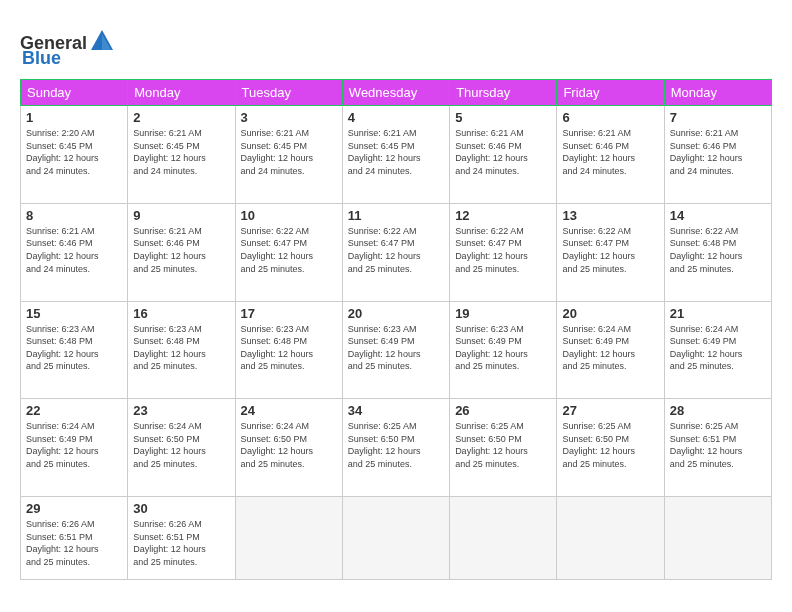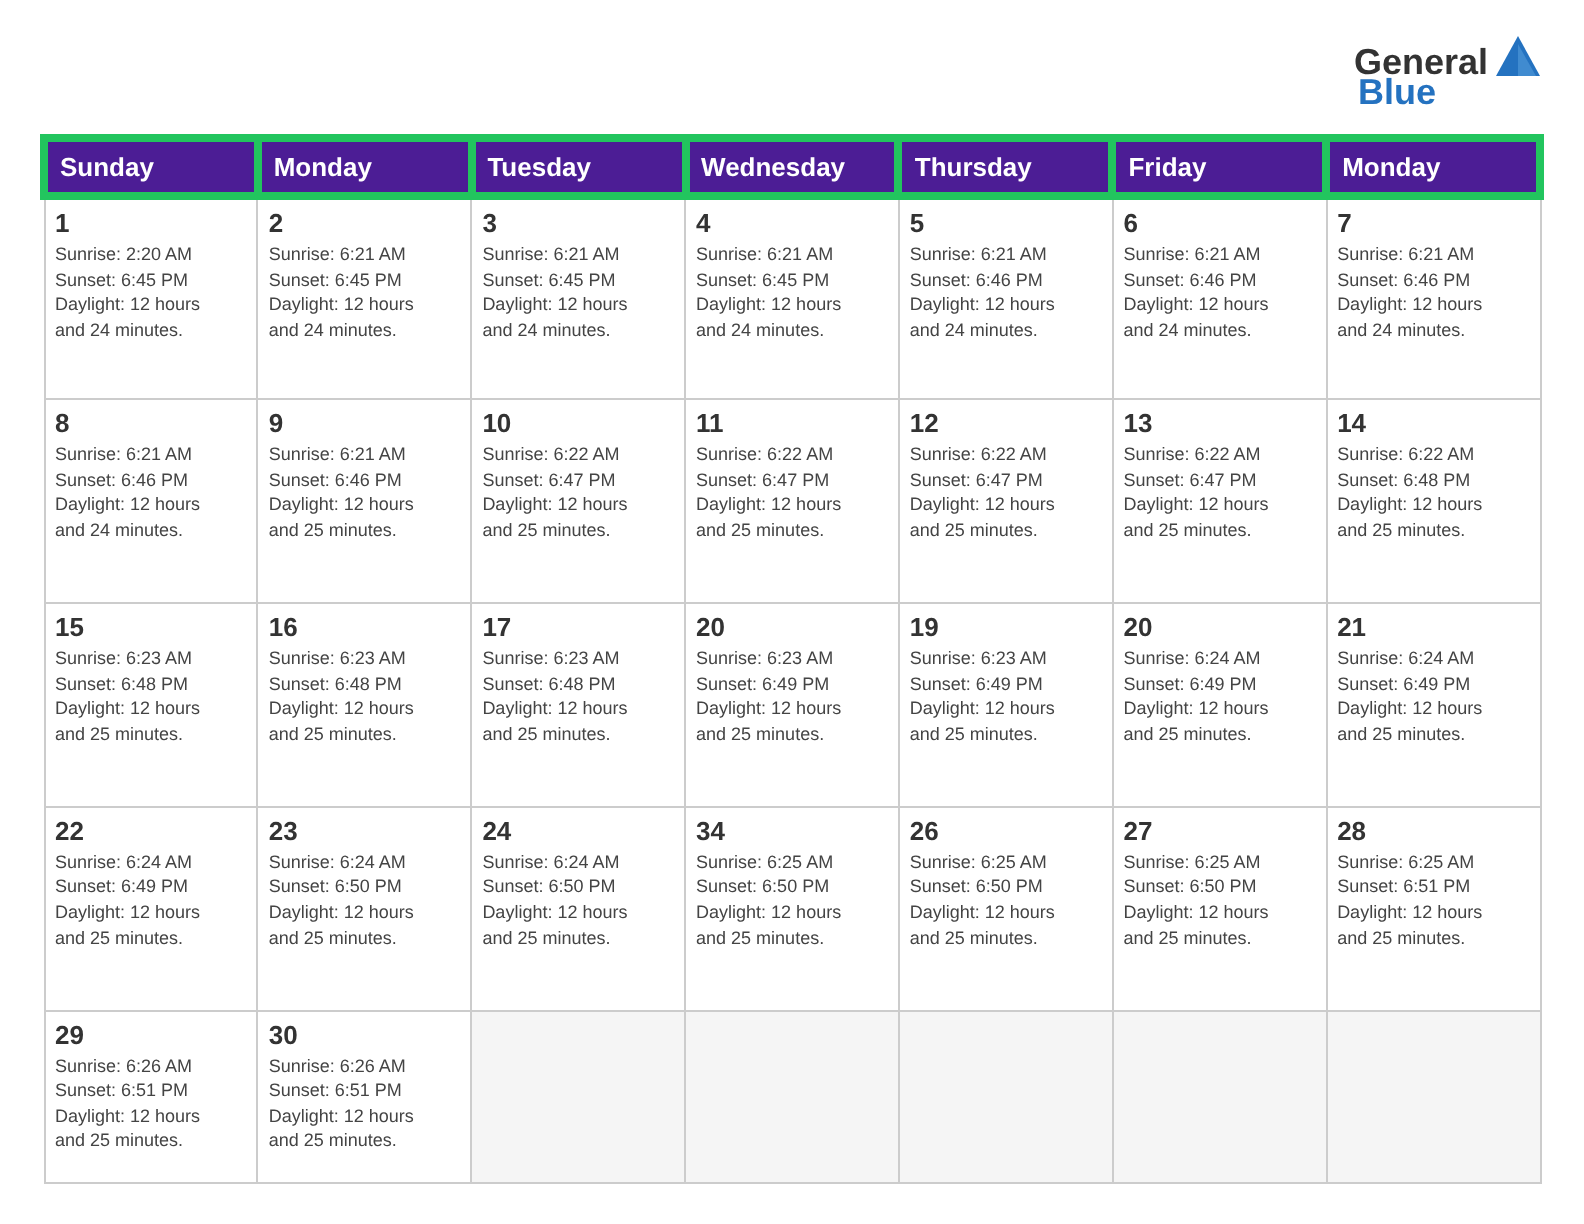--- a/index.html
+++ b/index.html
@@ -6,24 +6,23 @@
     body {
       font-family: Arial, sans-serif;
       background: #fff;
       width: 792px;
       height: 612px;
       overflow: hidden;
     }
     .page {
       width: 792px;
       height: 612px;
-      padding: 20px 20px;
+      padding: 32px 20px;
       display: flex;
       flex-direction: column;
-      align-items: flex-end;
     }
     .header {
       display: flex;
       justify-content: space-between;
       align-items: flex-start;
       margin-bottom: 10px;
     }
     .logo {
       display: flex;
       align-items: center;
@@ -39,27 +38,27 @@
     .location-title {
       font-size: 15px;
       color: #555;
     }
     .calendar {
       width: 100%;
       border-collapse: collapse;
       flex: 1;
     }
     .calendar th {
-      background-color: #4c1d95;
+      background-color: #d946ef;
       color: #fff;
       text-align: left;
       padding: 5px 6px;
       font-size: 13px;
-      font-weight: bold;
-      border: 4px solid #22c55e;
+      font-weight: normal;
+      border: 1px solid #22c55e;
     }
     .calendar td {
       border: 1px solid #ccc;
       vertical-align: top;
       padding: 4px 5px;
       font-size: 9.5px;
       color: #333;
       background: #fff;
       width: calc(100% / 7);
     }

